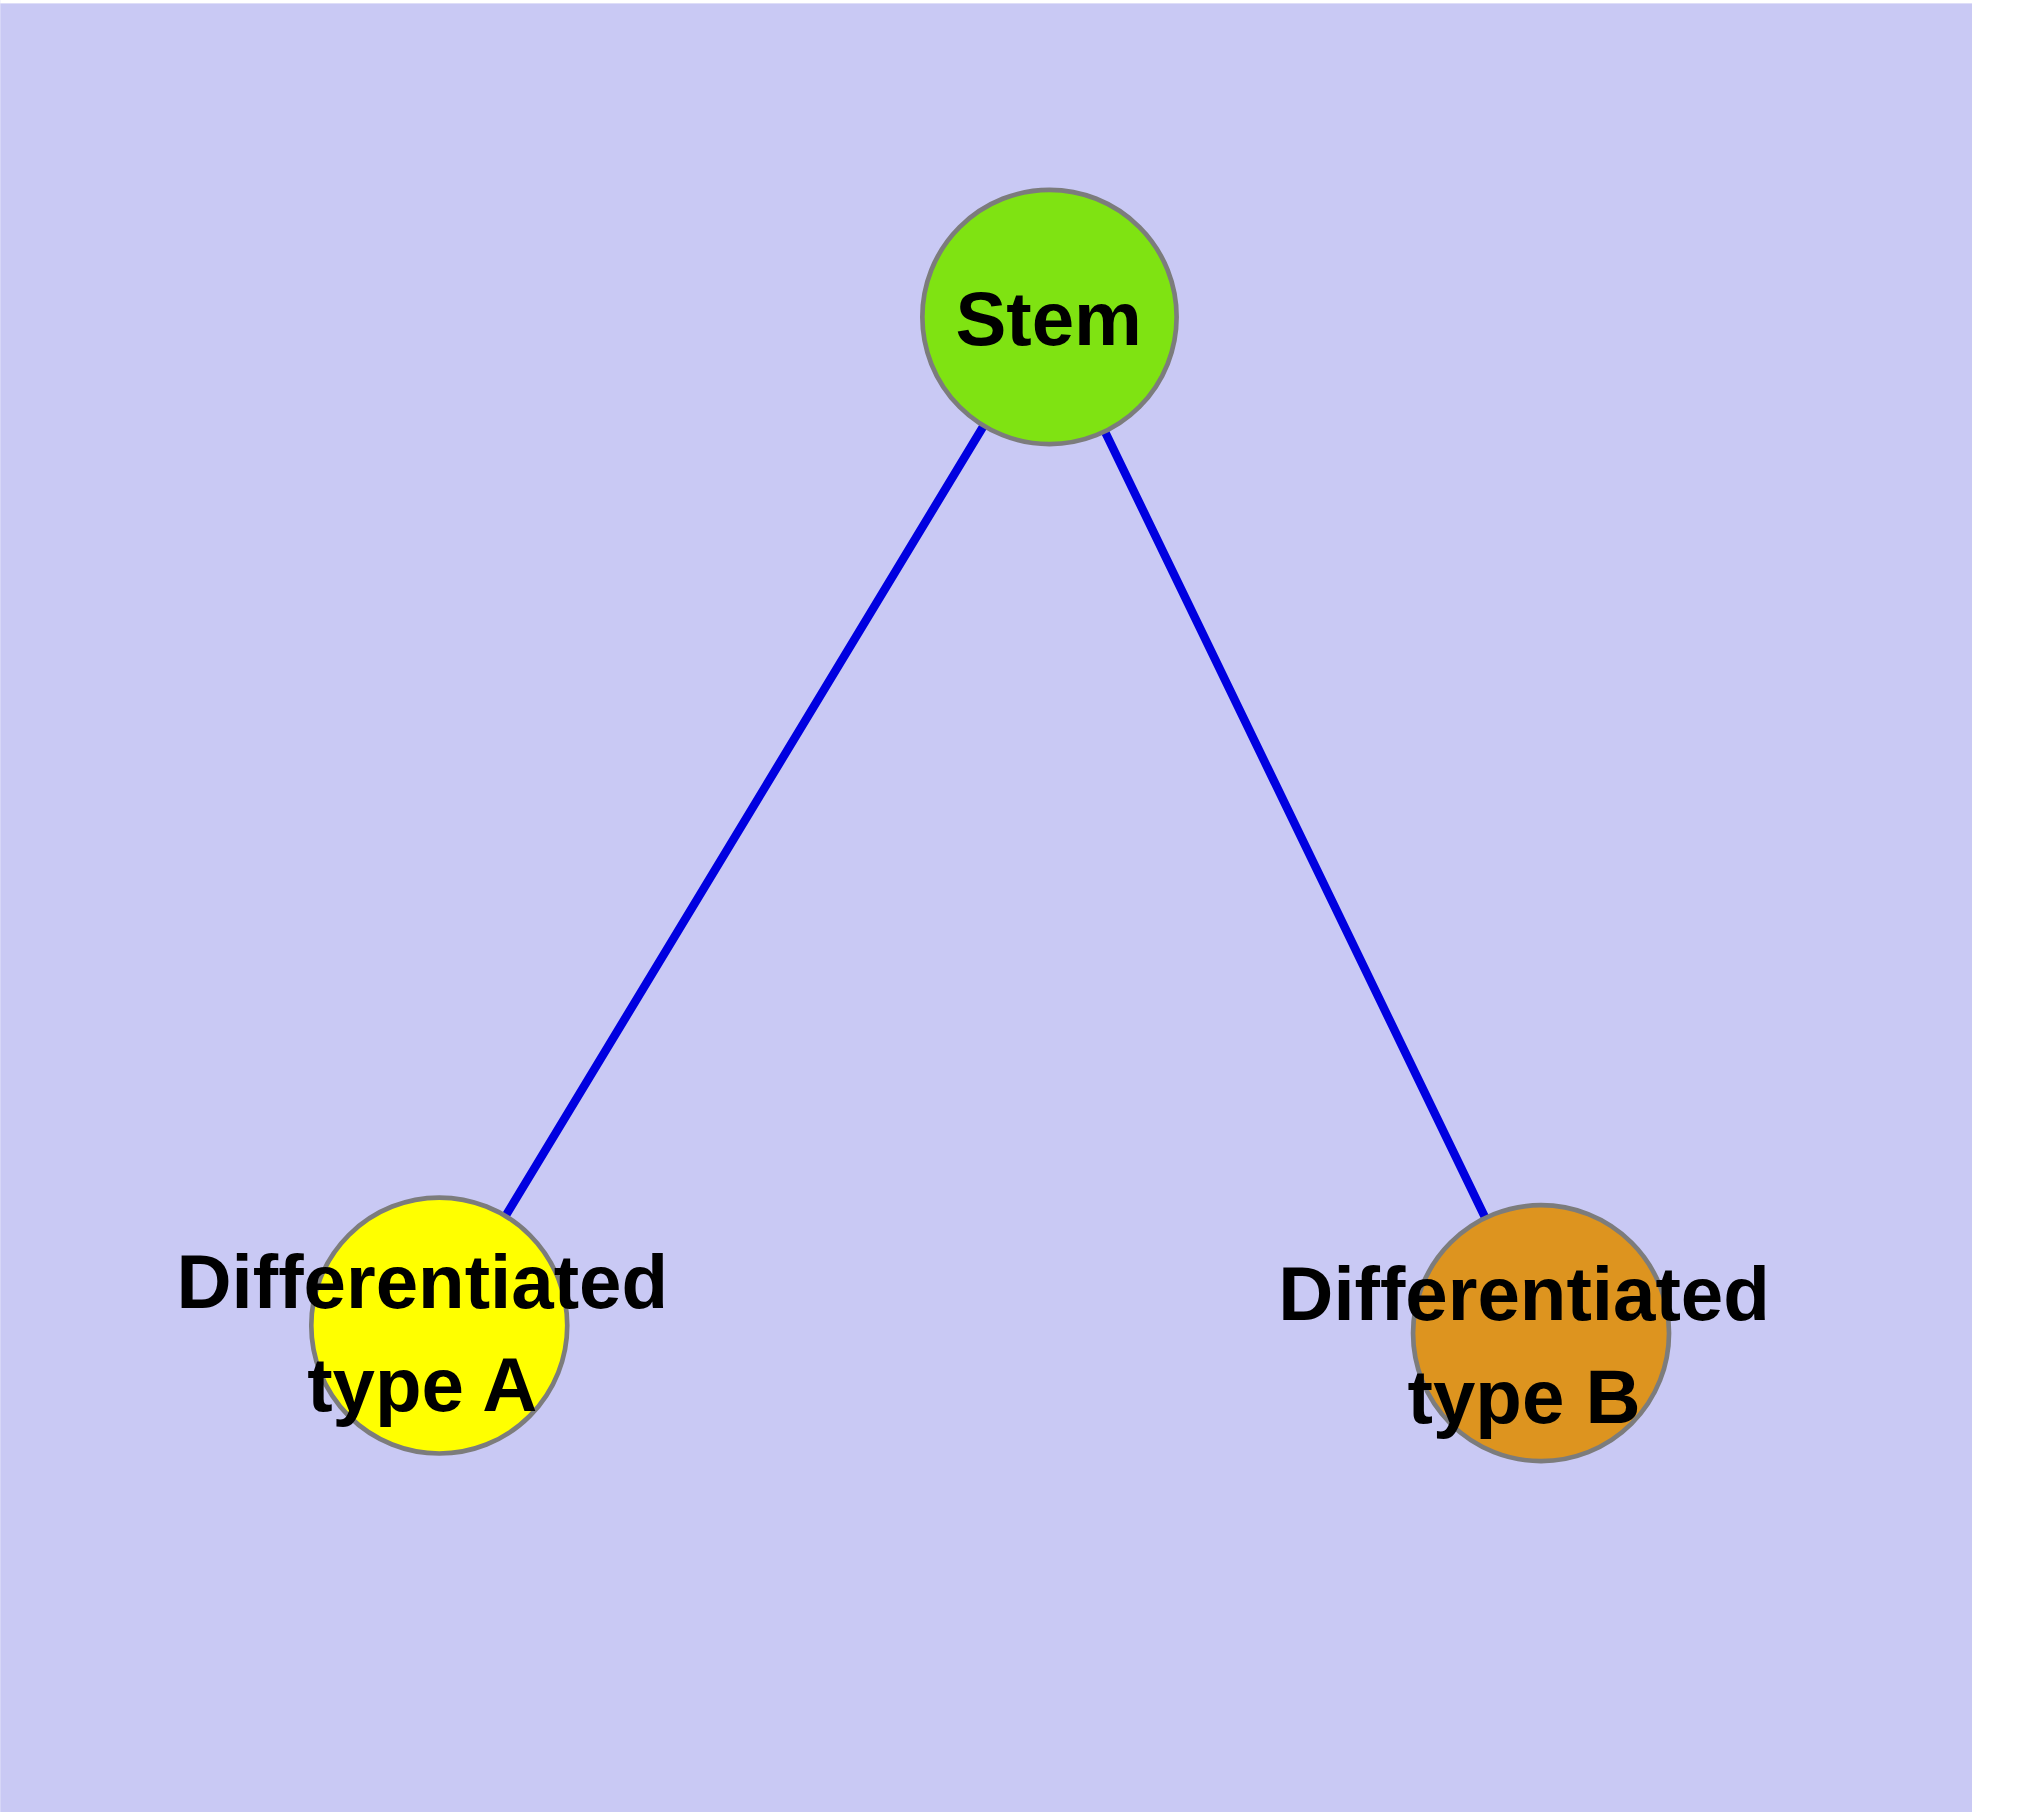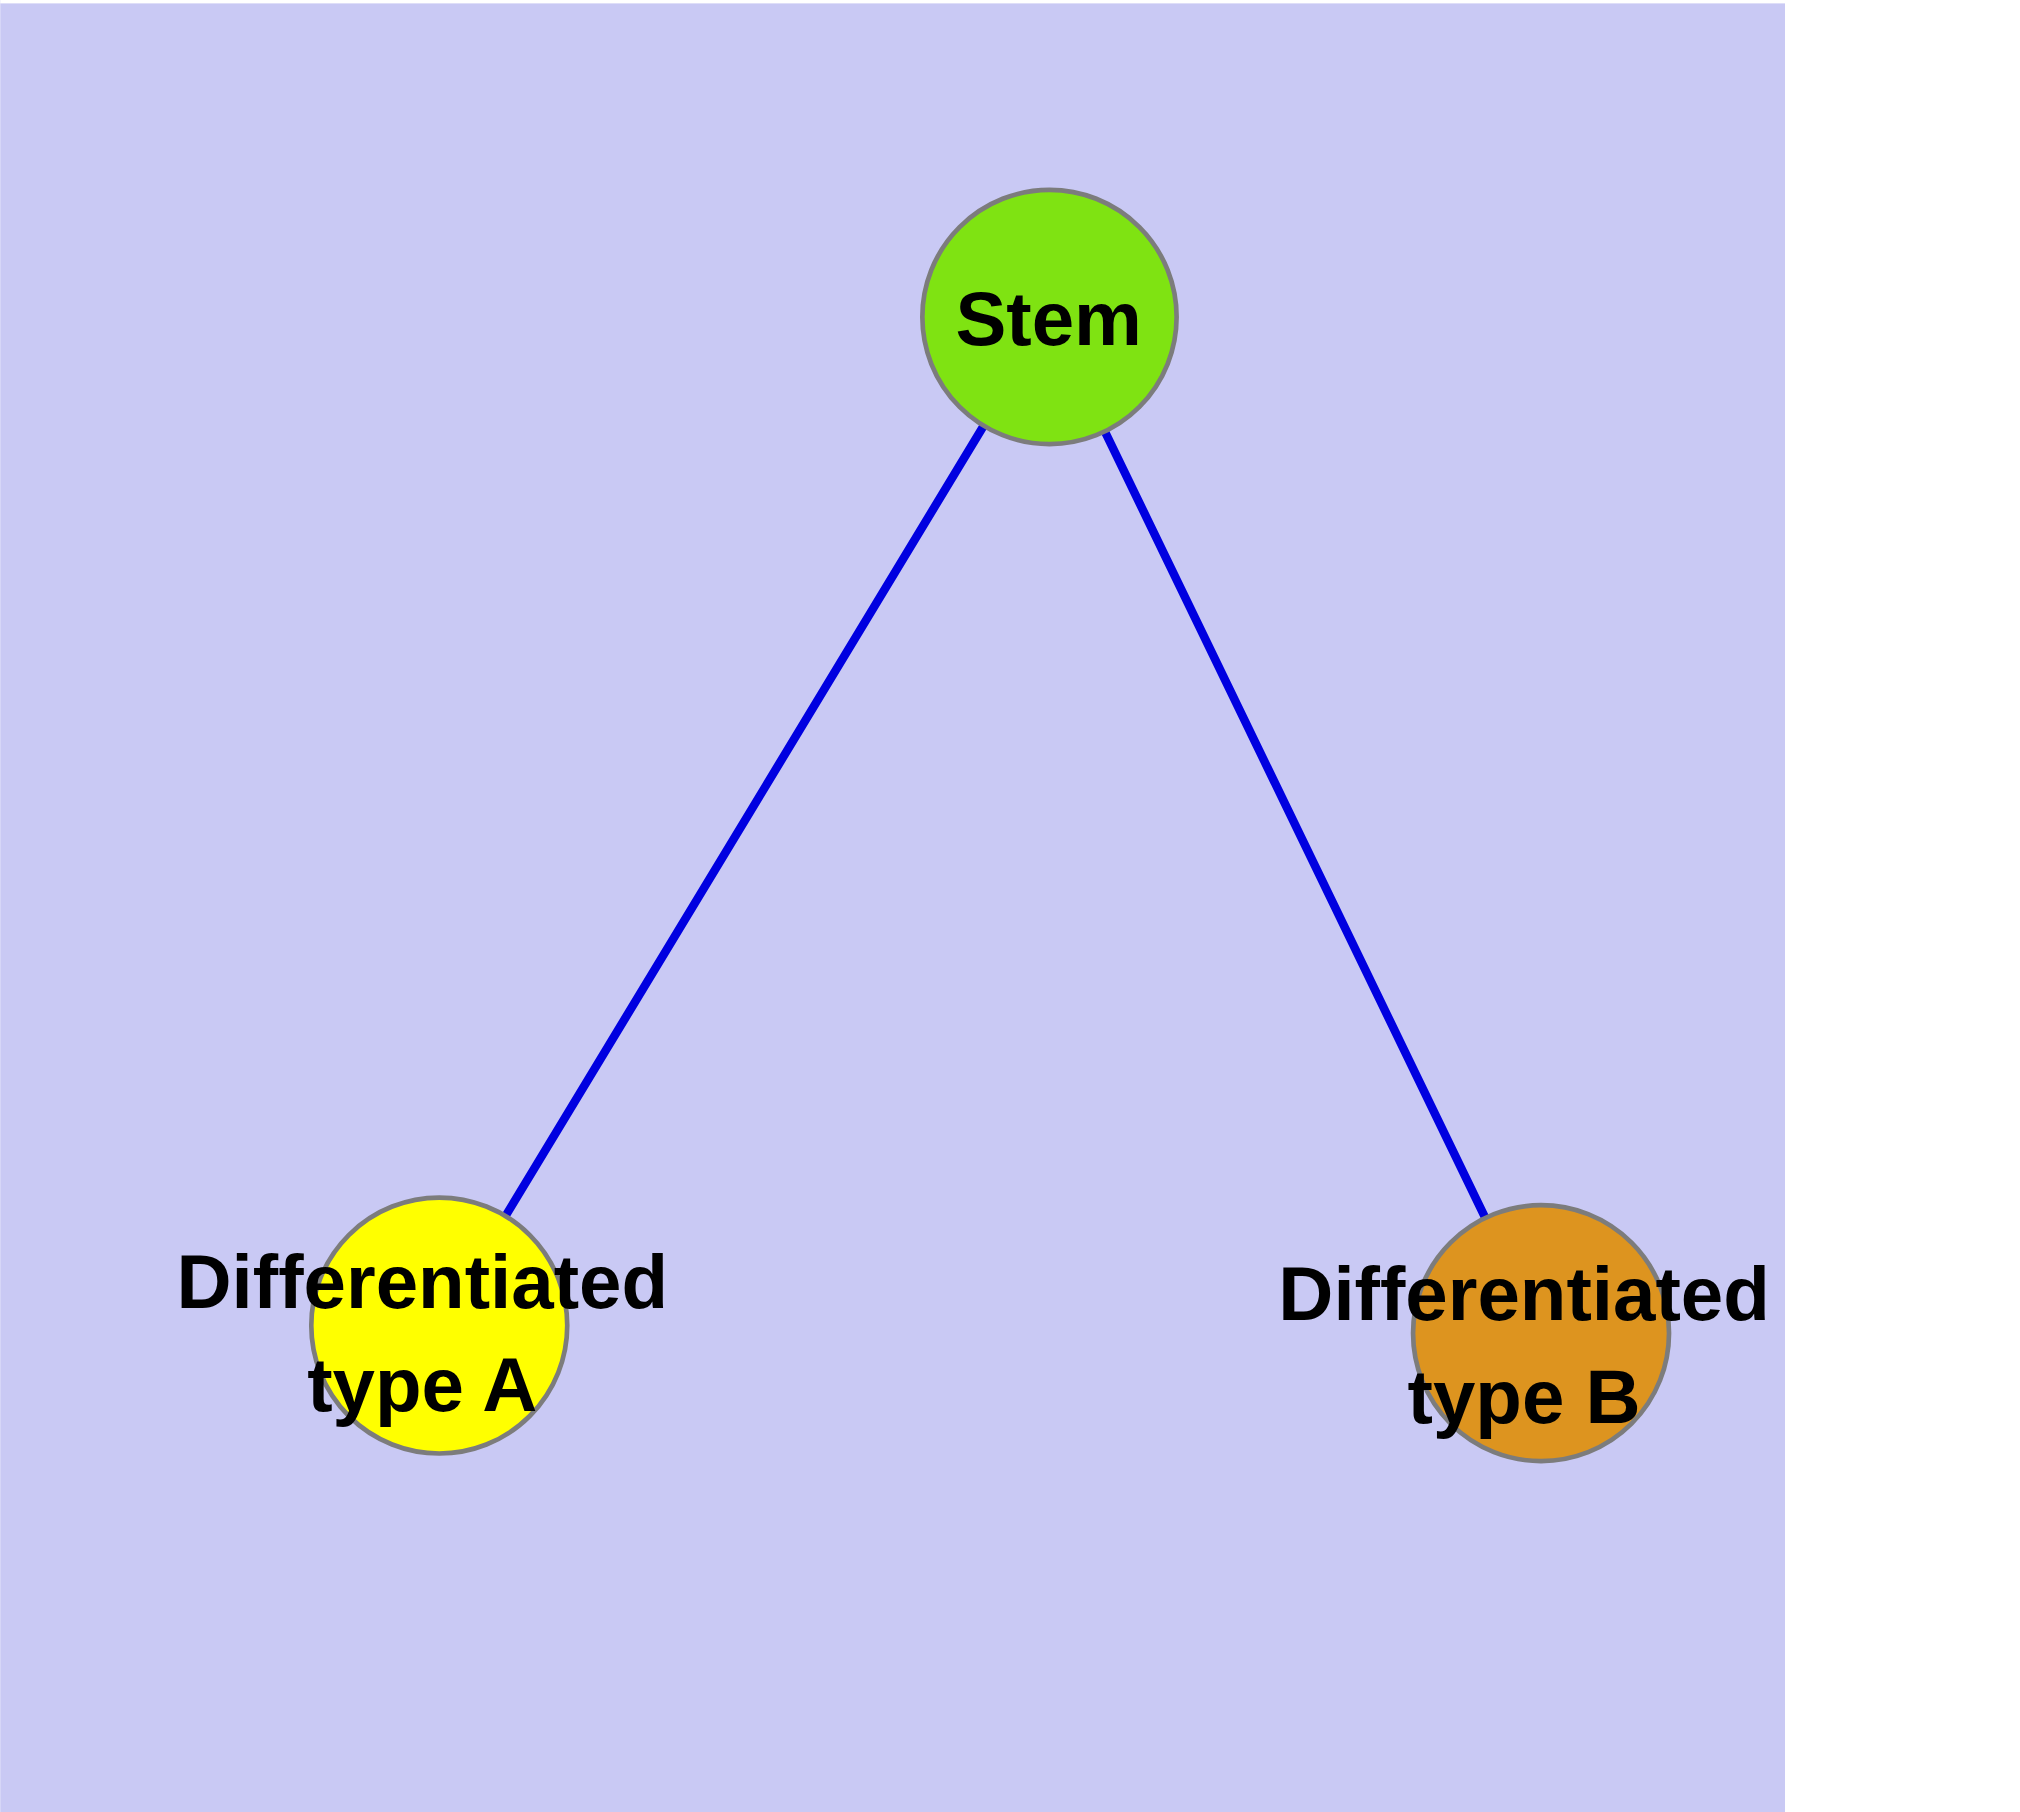--- a/index.html
+++ b/index.html
@@ -2,21 +2,21 @@
 <html style="font-size:13.6px"><head>
 <meta charset="utf-8">
 <style>
   html, body {
     margin: 0;
     padding: 0;
     background: #ffffff;
   }
   .stage {
     position: relative;
-    width: 1785px;
+    width: 1972px;
     height: 1812px;
     overflow: hidden;
   }
   svg {
     display: block;
   }
   .node-label {
     font-family: "Liberation Sans", sans-serif;
     font-weight: bold;
     font-size: 90px;

